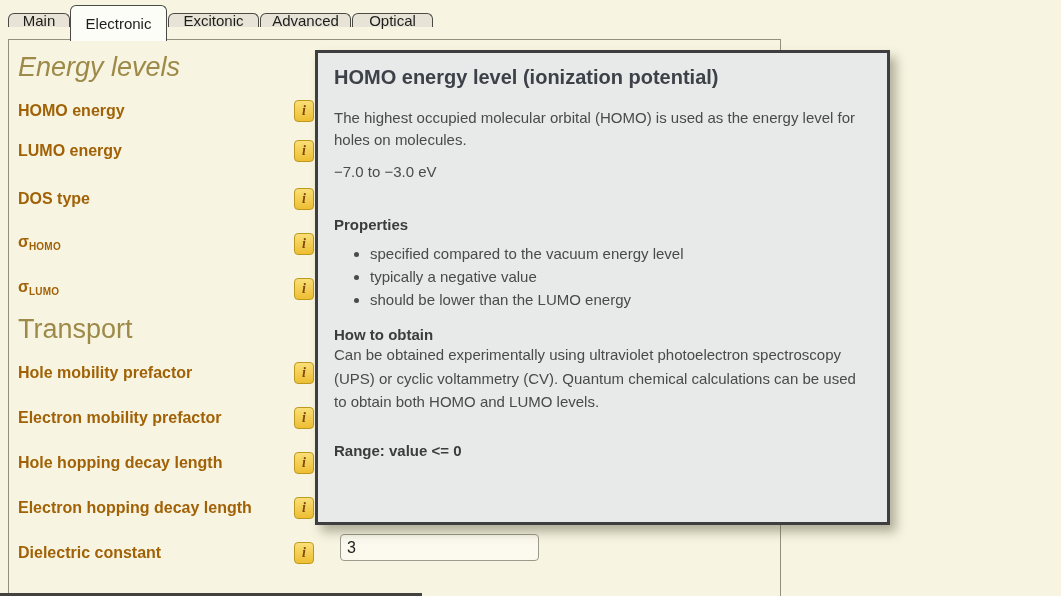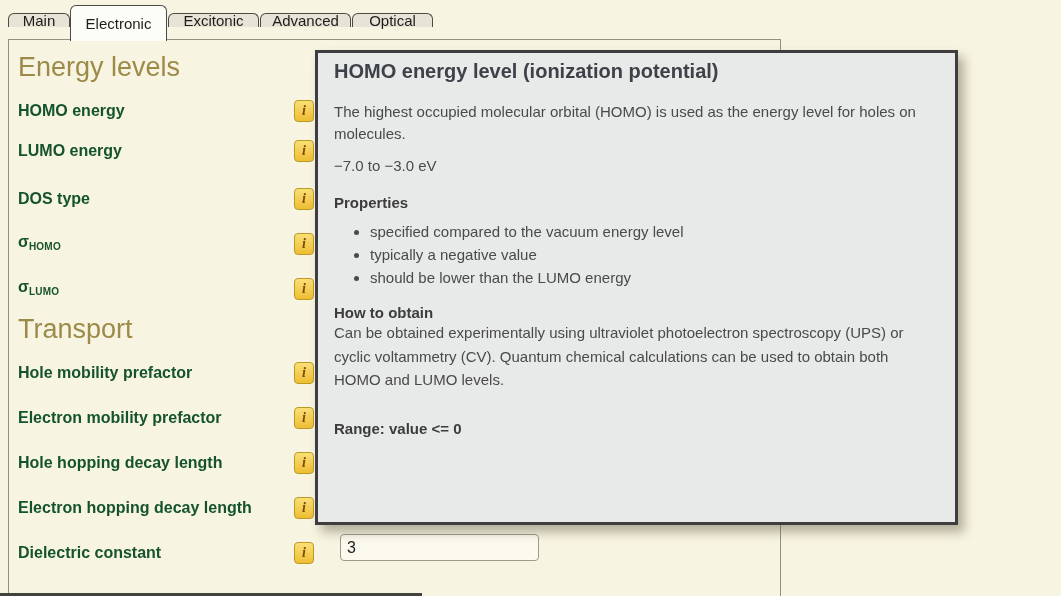--- a/index.html
+++ b/index.html
@@ -34,34 +34,34 @@
     box-sizing:border-box;
     border:1px solid #90917f; border-bottom:none;
     z-index:1;
   }
 
   .section-heading {
     position:absolute; left:18px;
     font-size:27px; font-weight:400; color:#9d8a49;
     line-height:30px; white-space:nowrap;
   }
-  .heading-energy    { top:52px; }
+  .heading-energy    { top:52px;font-style:italic; }
   .heading-transport { top:314px; }
 
   .form-row {
     position:absolute; left:18px; width:296px; height:22px;
     display:flex; align-items:center; justify-content:space-between;
   }
   .row-0 { top:100px; } .row-1 { top:140px; } .row-2 { top:188px; }
   .row-3 { top:233px; } .row-4 { top:278px; }
   .row-5 { top:362px; } .row-6 { top:407px; } .row-7 { top:452px; }
   .row-8 { top:497px; } .row-9 { top:542px; }
 
   .row-label {
-    font-size:16px; font-weight:bold; color:#14532d; white-space:nowrap;
+    font-size:16px; font-weight:bold; color:#a16207; white-space:nowrap;
     line-height:22px;
   }
   .row-label sub {
     font-size:10px; font-weight:bold; vertical-align:-3px; letter-spacing:0.2px;
   }
 
   .info-btn {
     width:20px; height:22px; box-sizing:border-box; flex:0 0 20px;
     border:1px solid #bd9a1d; border-radius:4px;
     background:linear-gradient(#fadf78, #eebe33);
@@ -76,38 +76,38 @@
     position:absolute; left:340px; top:534px; width:199px; height:27px;
     box-sizing:border-box;
     border:1px solid #9a9b8c; border-radius:4px;
     background:#fcfaef;
     font-family:"Liberation Sans", sans-serif;
     font-size:16px; color:#222; padding:0 4px 0 6px;
   }
 
   
   .tooltip {
-    position:absolute; left:315px; top:50px; width:643px; height:475px;
+    position:absolute; left:315px; top:50px; width:575px; height:475px;
     box-sizing:border-box;
     background:#e8e9e9;
     border:3px solid #3e3e40;
     box-shadow:6px 7px 10px rgba(90,88,66,0.45);
-    padding:6px 16px; overflow:hidden;
+    padding:12px 16px; overflow:hidden;
     z-index:5; color:#4a4a4a;
   }
   .tooltip .tt-title {
     font-size:20px; font-weight:bold; color:#3d4148;
     line-height:24px; margin:0 0 18px 0;
   }
   .tooltip .tt-text { font-size:15px; line-height:22px; margin:0; }
   .tooltip .tt-intro { margin-bottom:12px; }
   .tooltip .tt-h {
     font-size:15px; font-weight:bold; color:#3c3c3c; line-height:17px; margin:0;
   }
-  .tooltip .tt-value { font-size:15px; line-height:17px; margin:0 0 20px 0; }
+  .tooltip .tt-value { font-size:15px; line-height:17px; margin:0 0 36px 0; }
   .tooltip .tt-props {
     margin:9px 0 15px 0; padding:0 0 0 36px; list-style:disc;
   }
   .tooltip .tt-props li { font-size:15px; line-height:23px; }
   .tooltip .tt-how { line-height:23.5px; margin-bottom:28px; }
   .tooltip .tt-default { margin-bottom:27px; }
 
   .bottom-strip {
     position:absolute; left:0; top:593px; width:422px; height:3px;
     background:#42423e; z-index:6;

